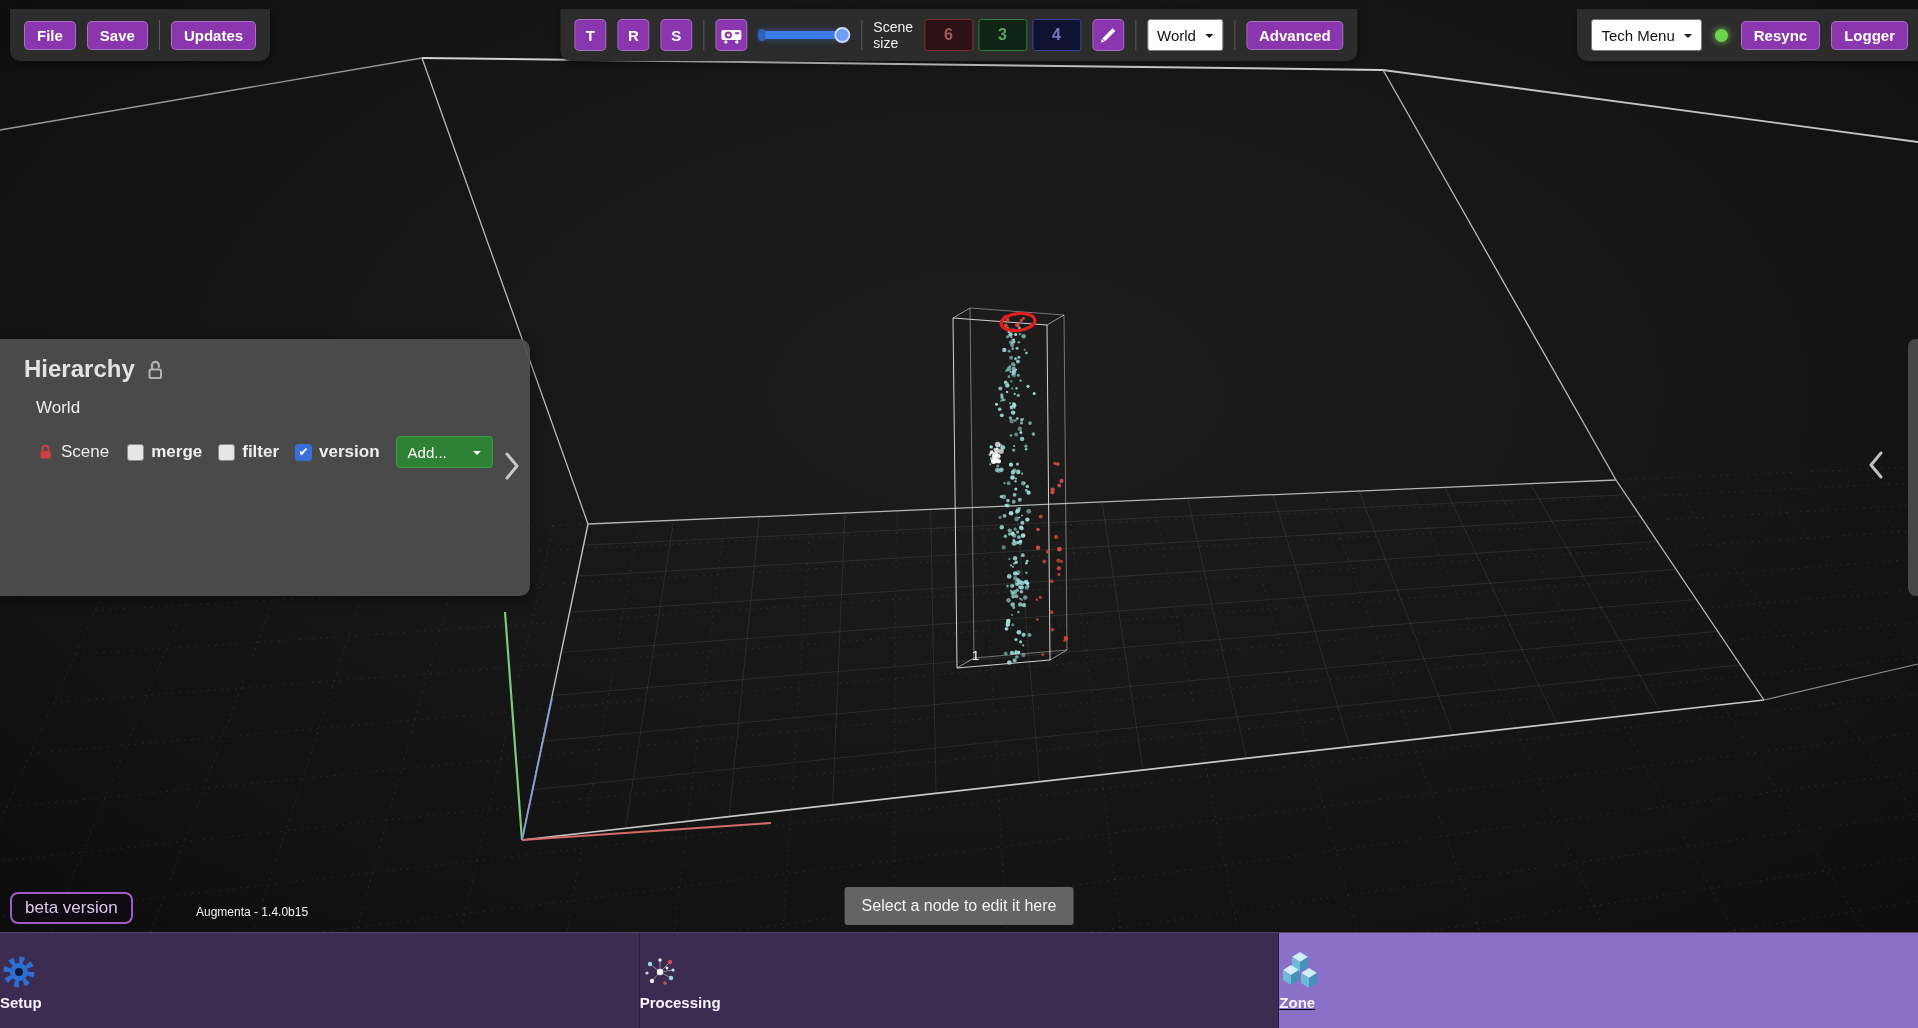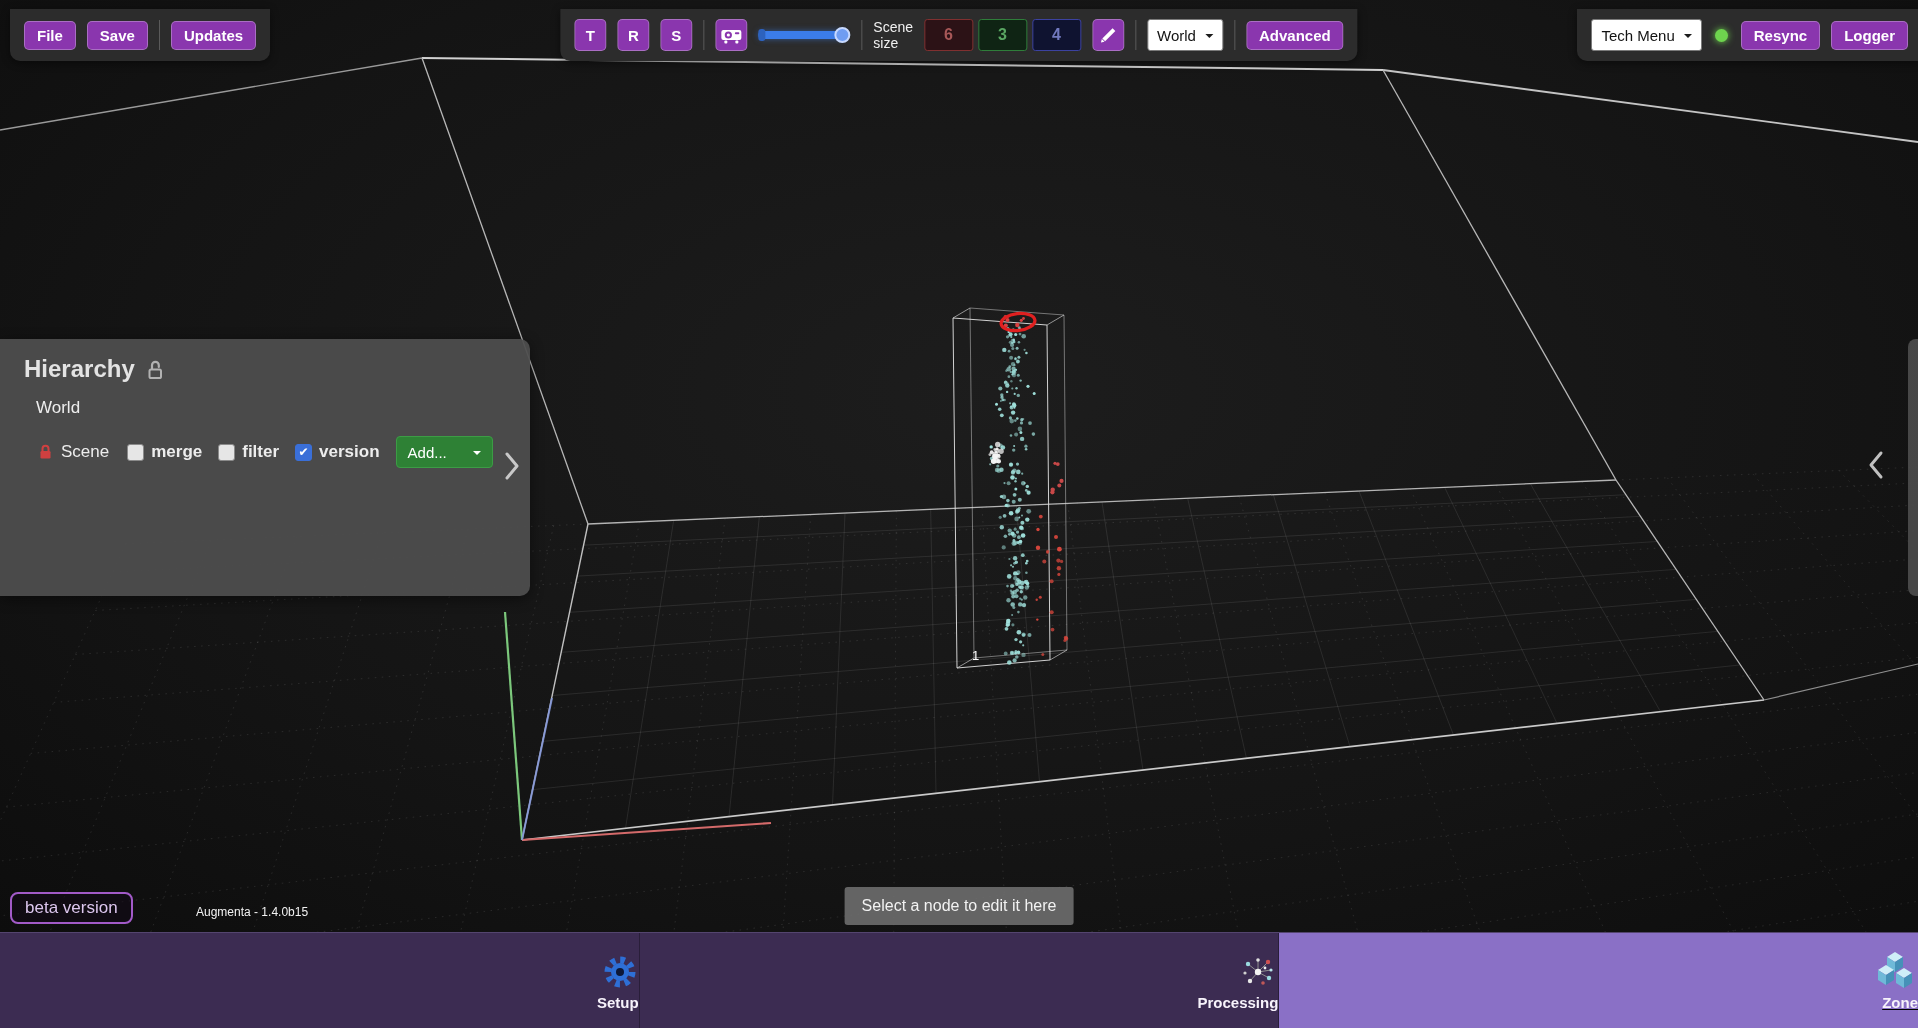--- a/index.html
+++ b/index.html
@@ -81,21 +81,21 @@
     padding:4px 13px;color:#dcc6ee;font-size:17px;background:rgba(18,10,24,.55);z-index:15;
   }
   .version-text{position:absolute;left:196px;bottom:14px;color:#f2f2f2;font-size:12px;z-index:15;}
   .node-hint{
     position:absolute;left:50%;transform:translateX(-50%);bottom:8px;
     background:rgba(112,112,112,.88);color:#f2f2f2;font-size:16px;padding:10px 17px;border-radius:3px;z-index:15;
   }
   
   .bottom-nav{position:absolute;left:0;bottom:0;width:1918px;height:95px;display:flex;z-index:40;border-top:1px solid #54456f;}
   .tab{
-    flex:1;background:#3c2c52;display:flex;flex-direction:column;align-items:flex-end;justify-content:center;
+    flex:1;background:#3c2c52;display:flex;flex-direction:column;align-items:flex-start;justify-content:center;
     gap:1px;cursor:pointer;border-right:1px solid rgba(0,0,0,.30);
   }
   .tab:last-child{border-right:none;}
   .tab.active{background:#8a70c6;text-decoration:underline;}
   .tab-label{font-size:15px;font-weight:700;color:#f7f3fb;}
   .icon-box{height:42px;display:flex;align-items:center;justify-content:center;}
 </style>
 </head>
 <body>
 

